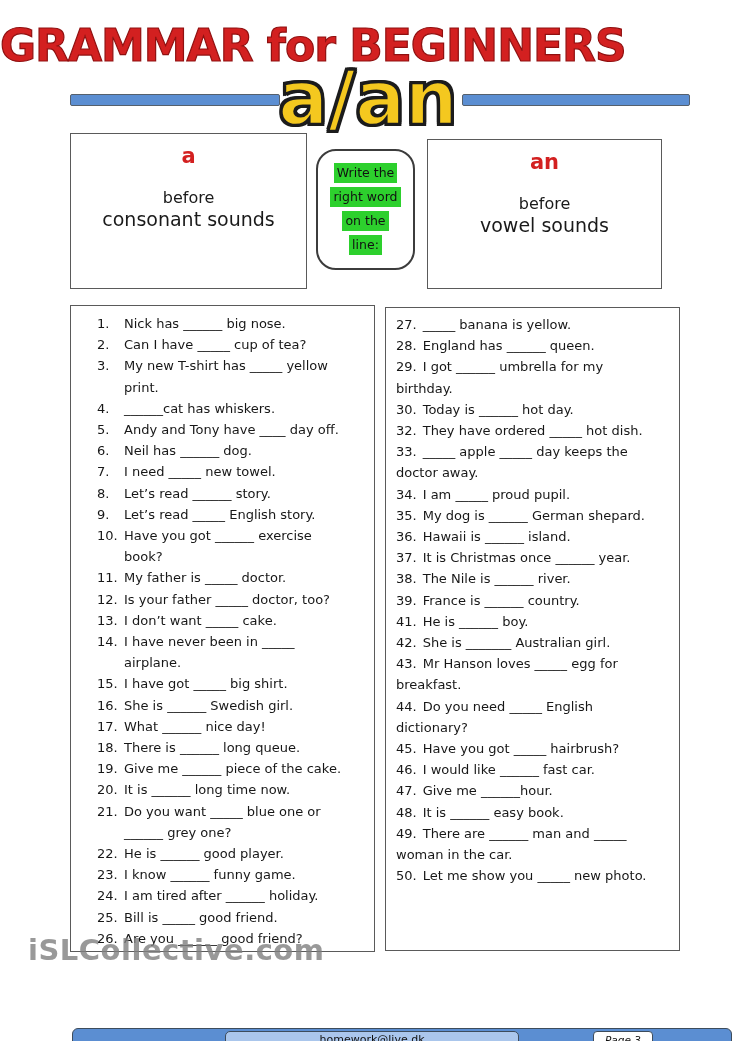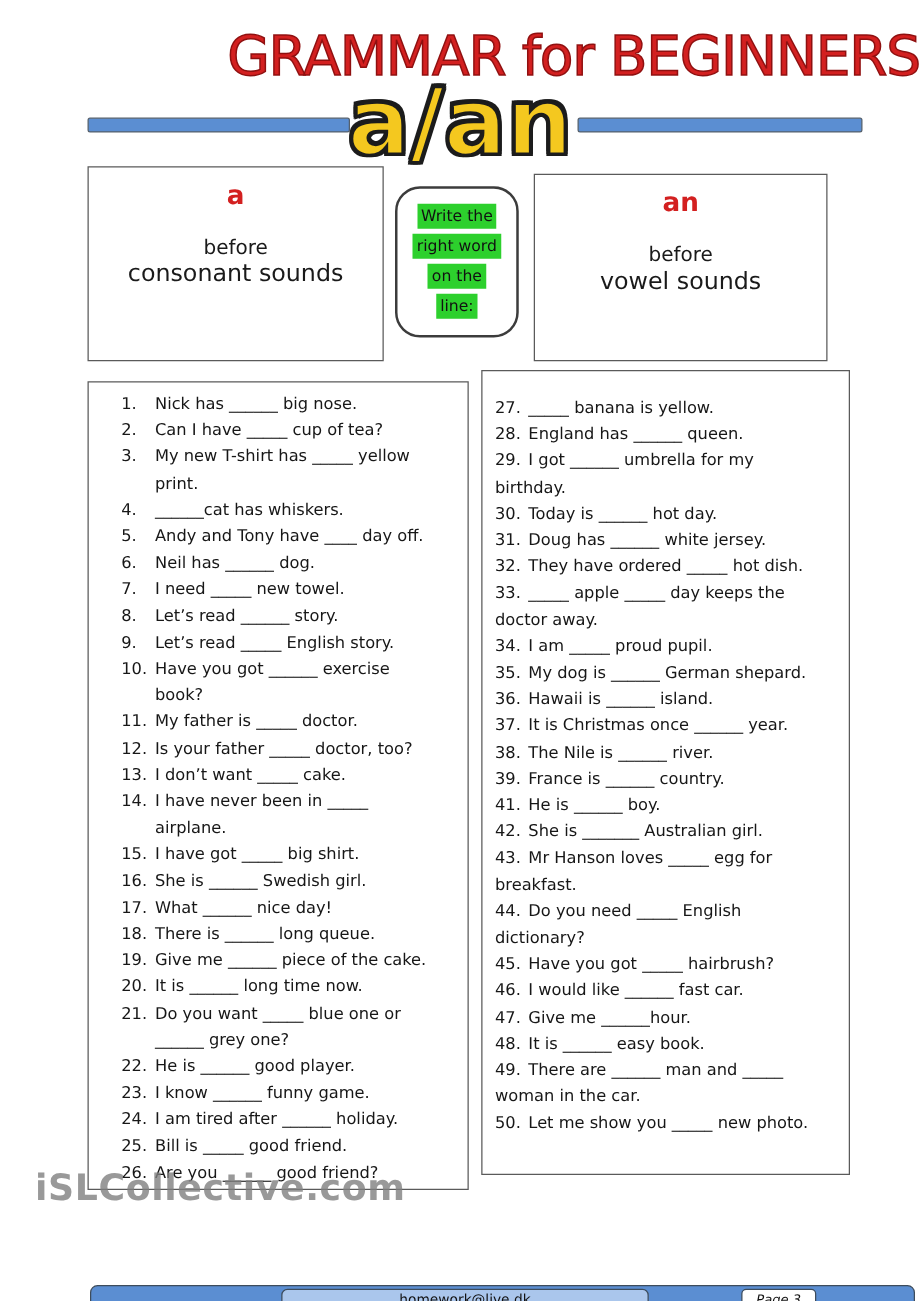--- a/index.html
+++ b/index.html
@@ -1,21 +1,21 @@
 <!DOCTYPE html>
 <html><head>
 <meta charset="utf-8">
 <style>
   html,body{margin:0;padding:0;background:#fff;}
   .page{position:relative;width:736px;height:1041px;background:#ffffff;overflow:hidden;
         font-family:"DejaVu Sans",sans-serif;color:#1a1a1a;}
 
   
-  .title{position:absolute;top:20px;left:0;width:736px;text-align:right;
-         font-size:44px;font-weight:normal;letter-spacing:-1px;color:#d32020;
+  .title{position:absolute;top:20px;left:0;width:736px;text-align:left;
+         font-size:44px;font-weight:bold;letter-spacing:-1px;color:#d32020;
          -webkit-text-stroke:1.2px #8f1010;white-space:nowrap;}
   .bar{position:absolute;top:94px;height:10px;background:#5b8ed2;
        border:1.5px solid #55606c;border-radius:2px;}
   .bar-left{left:70px;width:208px;}
   .bar-right{left:462px;width:226px;}
   .subtitle{position:absolute;top:58px;left:0;width:736px;text-align:center;
             font-size:74px;line-height:1.1;font-weight:bold;color:#f4c81f;z-index:2;
             -webkit-text-stroke:2.5px #1c1c1c;
             text-shadow:-2px -2px 0 #1c1c1c,2px -2px 0 #1c1c1c,-2px 2px 0 #1c1c1c,
                         2px 2px 0 #1c1c1c,-2px 0 0 #1c1c1c,2px 0 0 #1c1c1c,
@@ -32,21 +32,21 @@
   .box-mid{position:absolute;left:316px;top:149px;width:99px;height:121px;
            border:2px solid #3c3c3c;border-radius:20px;background:#fff;
            display:flex;flex-direction:column;align-items:center;justify-content:flex-start;
            padding-top:10px;box-sizing:border-box;}
   .hl-line{display:inline-block;background:#2dd02d;color:#111;
            font-size:12.5px;line-height:18px;padding:1px 3px;margin:2px 0;}
 
   
   .listbox{position:absolute;background:#fff;border:1.5px solid #5a5a5a;box-sizing:border-box;}
   .list-left{left:70px;top:305px;width:305px;height:647px;padding-top:7px;}
-  .list-right{left:385px;top:296px;width:295px;height:644px;padding-top:19px;}
+  .list-right{left:385px;top:307px;width:295px;height:644px;padding-top:6px;}
   .item{font-size:13px;line-height:21.2px;color:#171717;}
   .list-left .item{position:relative;padding-left:53px;padding-right:4px;}
   .list-left .num{position:absolute;left:26px;top:0;}
   .list-right .item{padding-left:10px;padding-right:2px;}
   .list-right .num{display:inline;margin-right:6px;}
   .txt{white-space:pre-wrap;}
 
   
   .watermark{position:absolute;left:28px;top:933px;z-index:5;
              font-size:29px;font-weight:bold;letter-spacing:0.5px;
@@ -220,23 +220,20 @@
 
       <div class="item">
         <span class="num">29.</span><span class="txt">I got ______ umbrella for my
 birthday.</span>
       </div>
 
       <div class="item">
         <span class="num">30.</span><span class="txt">Today is ______ hot day.</span>
       </div>
 
-      <div class="item">
-        <span class="num">31.</span><span class="txt">Doug has ______ white jersey.</span>
-      </div>
 
       <div class="item">
         <span class="num">32.</span><span class="txt">They have ordered _____ hot dish.</span>
       </div>
 
       <div class="item">
         <span class="num">33.</span><span class="txt">_____ apple _____ day keeps the
 doctor away.</span>
       </div>
 

